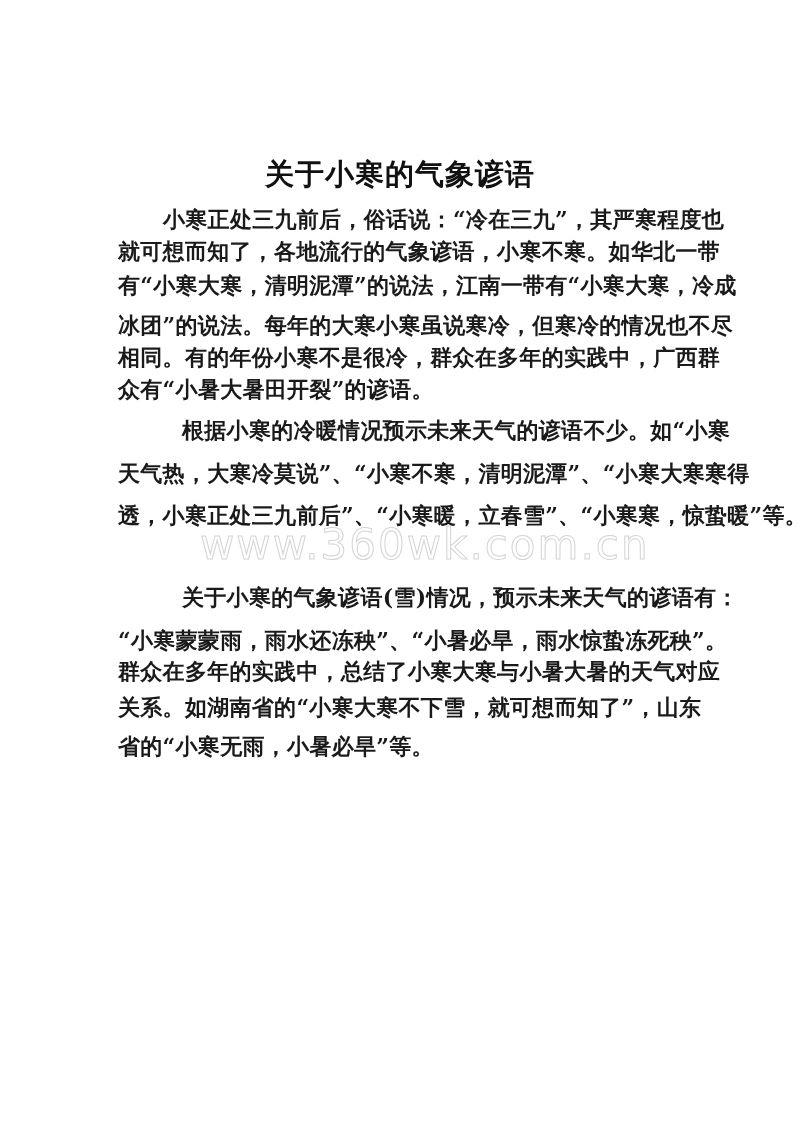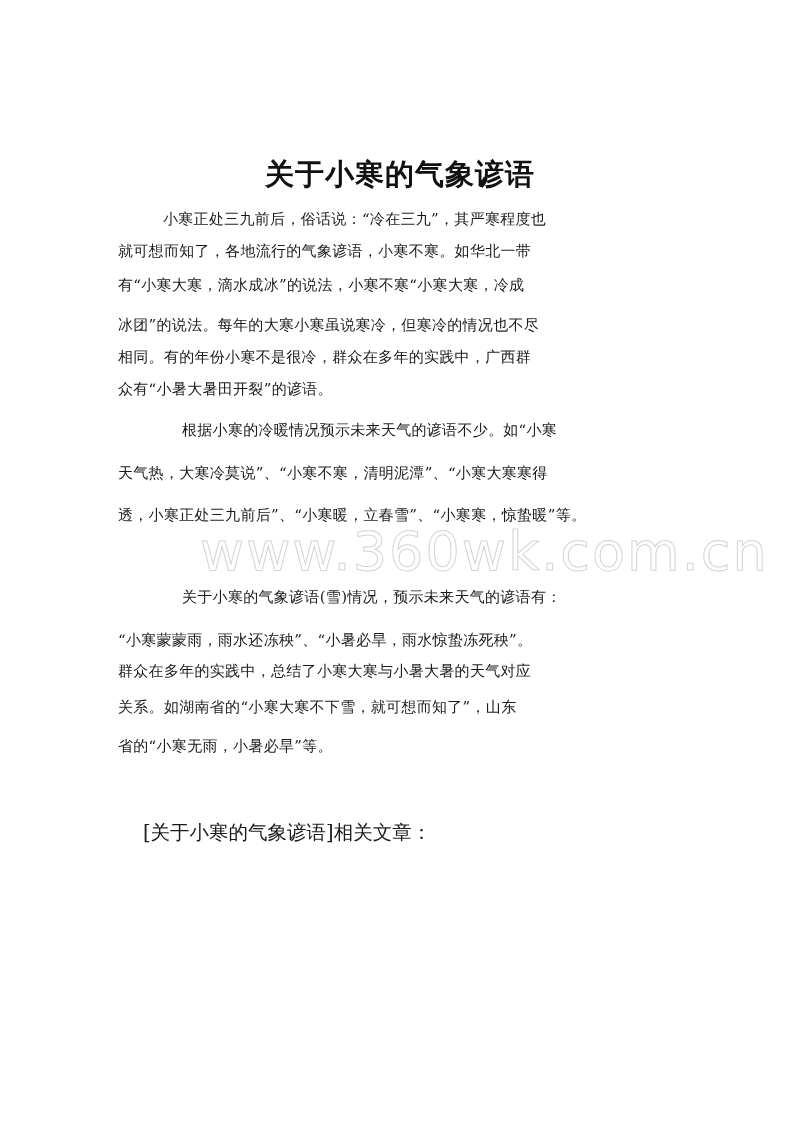--- a/index.html
+++ b/index.html
@@ -30,32 +30,33 @@
       text-align: center;
       font-size: 29px;
       font-weight: bold;
       letter-spacing: 1px;
       color: #111;
       line-height: 40px;
     }
     .line {
       position: absolute;
       left: 118px;
-      font-size: 15px;
+      font-size: 22px;
       line-height: 26px;
       white-space: nowrap;
       color: #1a1a1a;
       letter-spacing: 0.3px;
+      font-weight: bold;
     }
     .watermark {
       position: absolute;
       left: 200px;
       top: 520px;
       font-family: "DejaVu Sans", "Liberation Sans", sans-serif;
-      font-size: 54px;
+      font-size: 42px;
       color: transparent;
       -webkit-text-stroke: 1px #d4d4d4;
       letter-spacing: 2px;
       white-space: nowrap;
       z-index: 0;
     }
     .content-layer { position: absolute; left:0; top:16px; width:800px; height:1132px; z-index: 1; margin-top: 44px; }
     .related {
       position: absolute;
       left: 143px;
@@ -71,35 +72,34 @@
 
 <div class="page">
   <div class="watermark">www.360wk.com.cn</div>
 
   <div class="content-layer">
     <h1 class="title" style="margin:0;">关于小寒的气象谚语</h1>
 
     <div>
       <div class="line" style="top:146px; left:163px;">小寒正处三九前后，俗话说：“冷在三九”，其严寒程度也</div>
       <div class="line" style="top:178px;">就可想而知了，各地流行的气象谚语，小寒不寒。如华北一带</div>
-      <div class="line" style="top:212px;">有“小寒大寒，滴水成冰”的说法，小寒不寒“小寒大寒，冷成</div>
+      <div class="line" style="top:212px;">有“小寒大寒，清明泥潭”的说法，江南一带有“小寒大寒，冷成</div>
       <div class="line" style="top:252px;">冰团”的说法。每年的大寒小寒虽说寒冷，但寒冷的情况也不尽</div>
       <div class="line" style="top:284px;">相同。有的年份小寒不是很冷，群众在多年的实践中，广西群</div>
       <div class="line" style="top:316px;">众有“小暑大暑田开裂”的谚语。</div>
     </div>
 
     <div>
       <div class="line" style="top:357px; left:182px;">根据小寒的冷暖情况预示未来天气的谚语不少。如“小寒</div>
       <div class="line" style="top:400px;">天气热，大寒冷莫说”、“小寒不寒，清明泥潭”、“小寒大寒寒得</div>
       <div class="line" style="top:442px;">透，小寒正处三九前后”、“小寒暖，立春雪”、“小寒寒，惊蛰暖”等。</div>
     </div>
 
     <div>
       <div class="line" style="top:524px; left:182px;">关于小寒的气象谚语(雪)情况，预示未来天气的谚语有：</div>
       <div class="line" style="top:567px;">“小寒蒙蒙雨，雨水还冻秧”、“小暑必旱，雨水惊蛰冻死秧”。</div>
       <div class="line" style="top:598px;text-align:center;">群众在多年的实践中，总结了小寒大寒与小暑大暑的天气对应</div>
       <div class="line" style="top:634px;">关系。如湖南省的“小寒大寒不下雪，就可想而知了”，山东</div>
       <div class="line" style="top:673px;">省的“小寒无雨，小暑必旱”等。</div>
     </div>
 
-    <div class="related">[关于小寒的气象谚语]相关文章：</div>
   </div>
 </div>
 
 </body></html>

